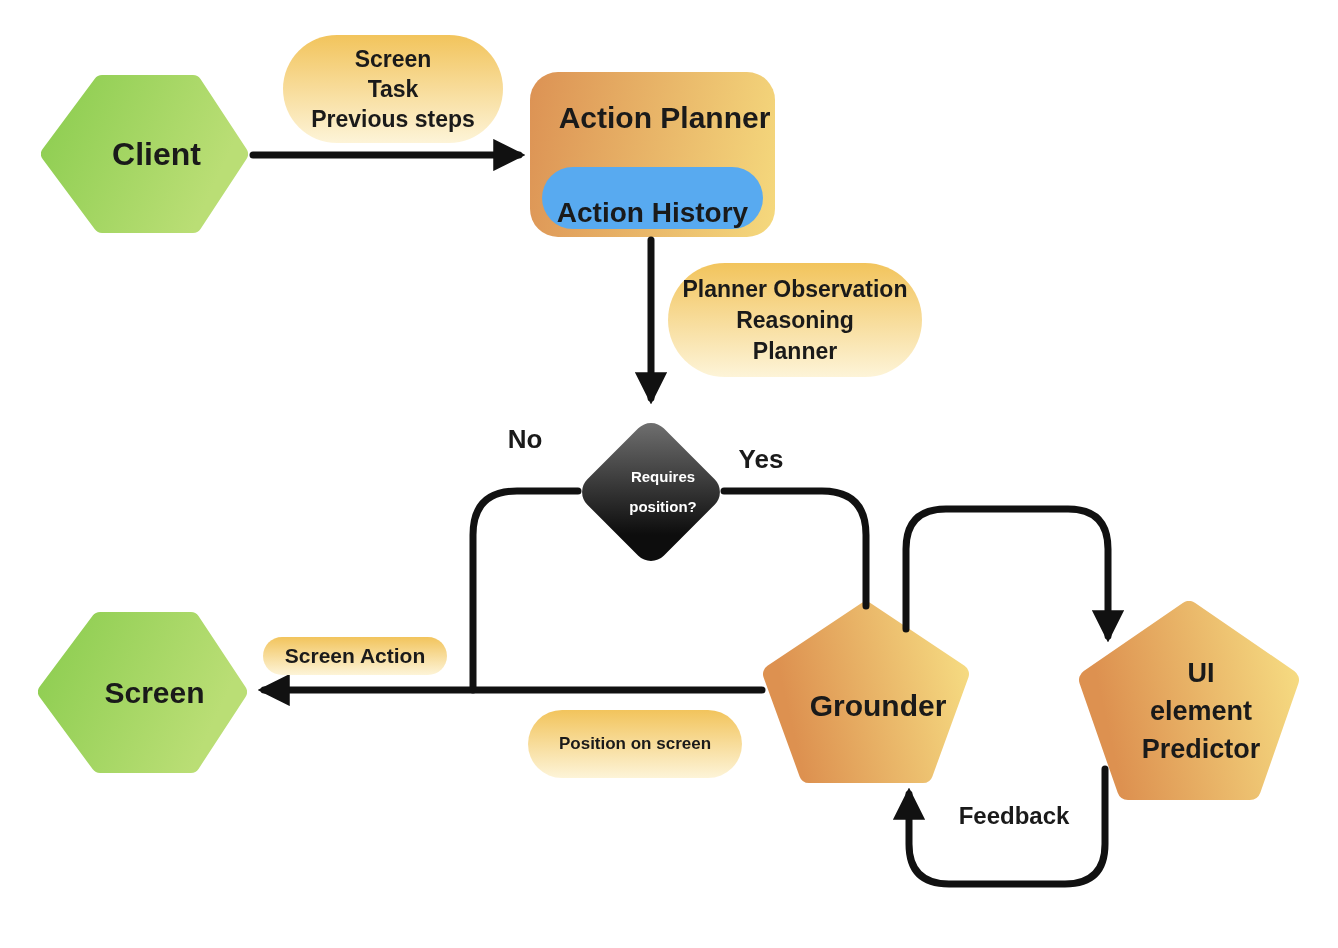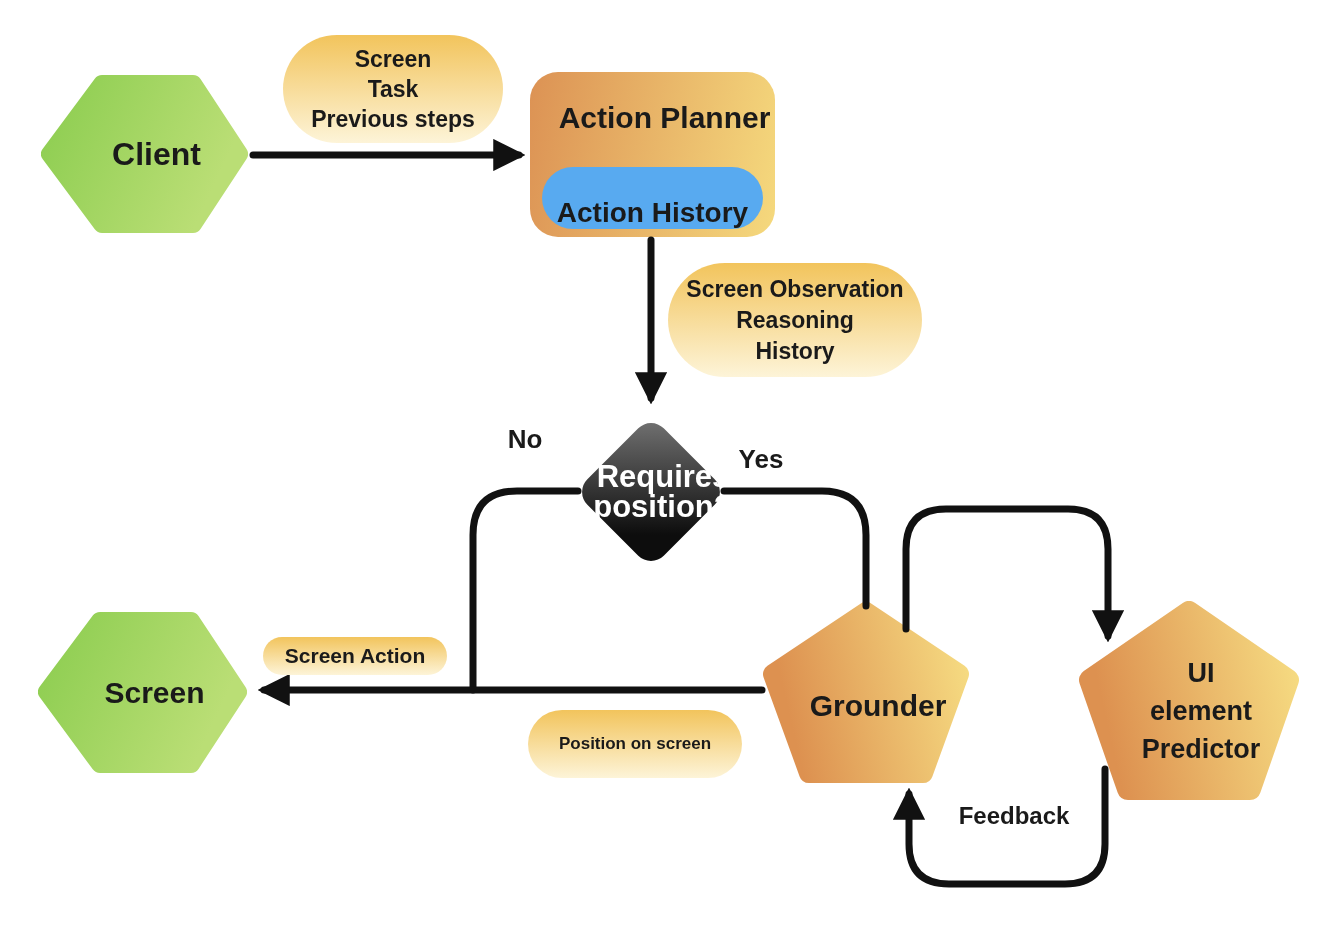--- a/index.html
+++ b/index.html
@@ -23,21 +23,21 @@
     background:linear-gradient(180deg,var(--pill-top) 0%,var(--pill-bottom) 100%);}
   #connectors{position:absolute;left:0;top:0;z-index:3;pointer-events:none;}
   #planner-box{left:530px;top:72px;width:245px;height:165px;border-radius:28px;
     background:linear-gradient(100deg,var(--orange-start) 0%,var(--orange-end) 100%);z-index:2;}
   #planner-title{left:530px;top:96px;width:245px;height:44px;font-size:30px;}
   #history-pill{left:542px;top:167px;width:221px;height:62px;border-radius:31px;
     background:var(--blue);z-index:4;display:flex;align-items:flex-end;justify-content:center;
     font-weight:700;font-size:28px;color:var(--text);}
   #diamond{left:597px;top:438px;width:108px;height:108px;border-radius:18px;
     transform:rotate(45deg);background:linear-gradient(135deg,var(--diamond-light) 0%,var(--diamond-dark) 78%);z-index:2;}
-  #diamond-label{left:566px;top:438px;width:170px;height:108px;color:#ffffff;font-size:31px;line-height:30px;}
+  #diamond-label{left:566px;top:438px;width:170px;height:108px;color:#ffffff;font-size:15px;line-height:30px;}
   .branch-label{position:absolute;z-index:6;font-weight:700;color:var(--text);font-size:26px;text-align:center;}
   #pill-client-planner{left:283px;top:35px;width:220px;height:108px;border-radius:54px;font-size:23px;line-height:30px;}
   #pill-planner-decision{left:668px;top:263px;width:254px;height:114px;border-radius:57px;font-size:23px;line-height:31px;}
   #pill-screen-action{left:263px;top:637px;width:184px;height:38px;border-radius:22px;font-size:21px;}
   #pill-position{left:528px;top:710px;width:214px;height:68px;border-radius:34px;font-size:17px;}
   #client-text{left:41px;top:75px;width:207px;height:158px;font-size:32px;}
   #executor-text{left:38px;top:612px;width:209px;height:161px;font-size:30px;line-height:41px;}
   #grounder-text{left:762px;top:602px;width:208px;height:181px;font-size:30px;padding-top:26px;}
   #predictor-text{left:1078px;top:601px;width:222px;height:199px;font-size:27px;line-height:38px;padding-top:20px;}
   #feedback-label{left:944px;top:802px;width:140px;font-size:24px;}
@@ -85,23 +85,23 @@
     <span>Action History</span>
   </div>
 
   <div class="pill" id="pill-client-planner">
     <div>Screen</div>
     <div>Task</div>
     <div>Previous steps</div>
   </div>
 
   <div class="pill" id="pill-planner-decision">
-    <div>Screen Observation</div>
+    <div>Planner Observation</div>
     <div>Reasoning</div>
-    <div>History</div>
+    <div>Planner</div>
   </div>
 
   <div class="abs" id="diamond"></div>
   <div class="node-text" id="diamond-label">
     <div>Requires</div>
     <div>position?</div>
   </div>
   <div class="branch-label" style="left:494px;top:424px;width:62px">No</div>
   <div class="branch-label" style="left:728px;top:444px;width:66px">Yes</div>
 

